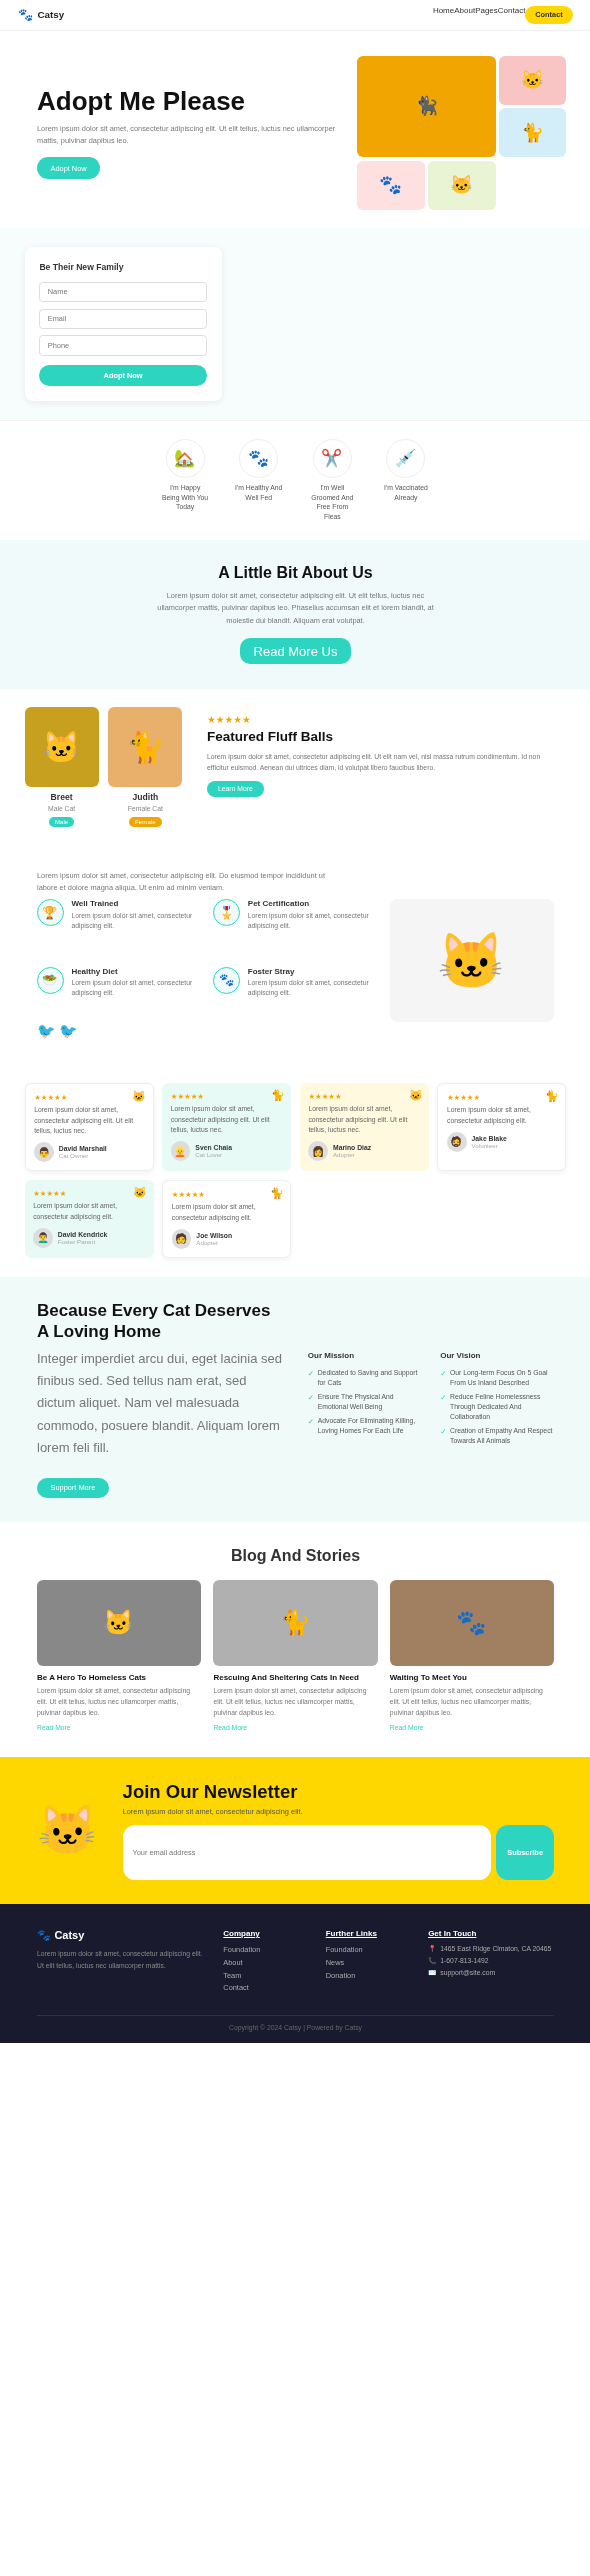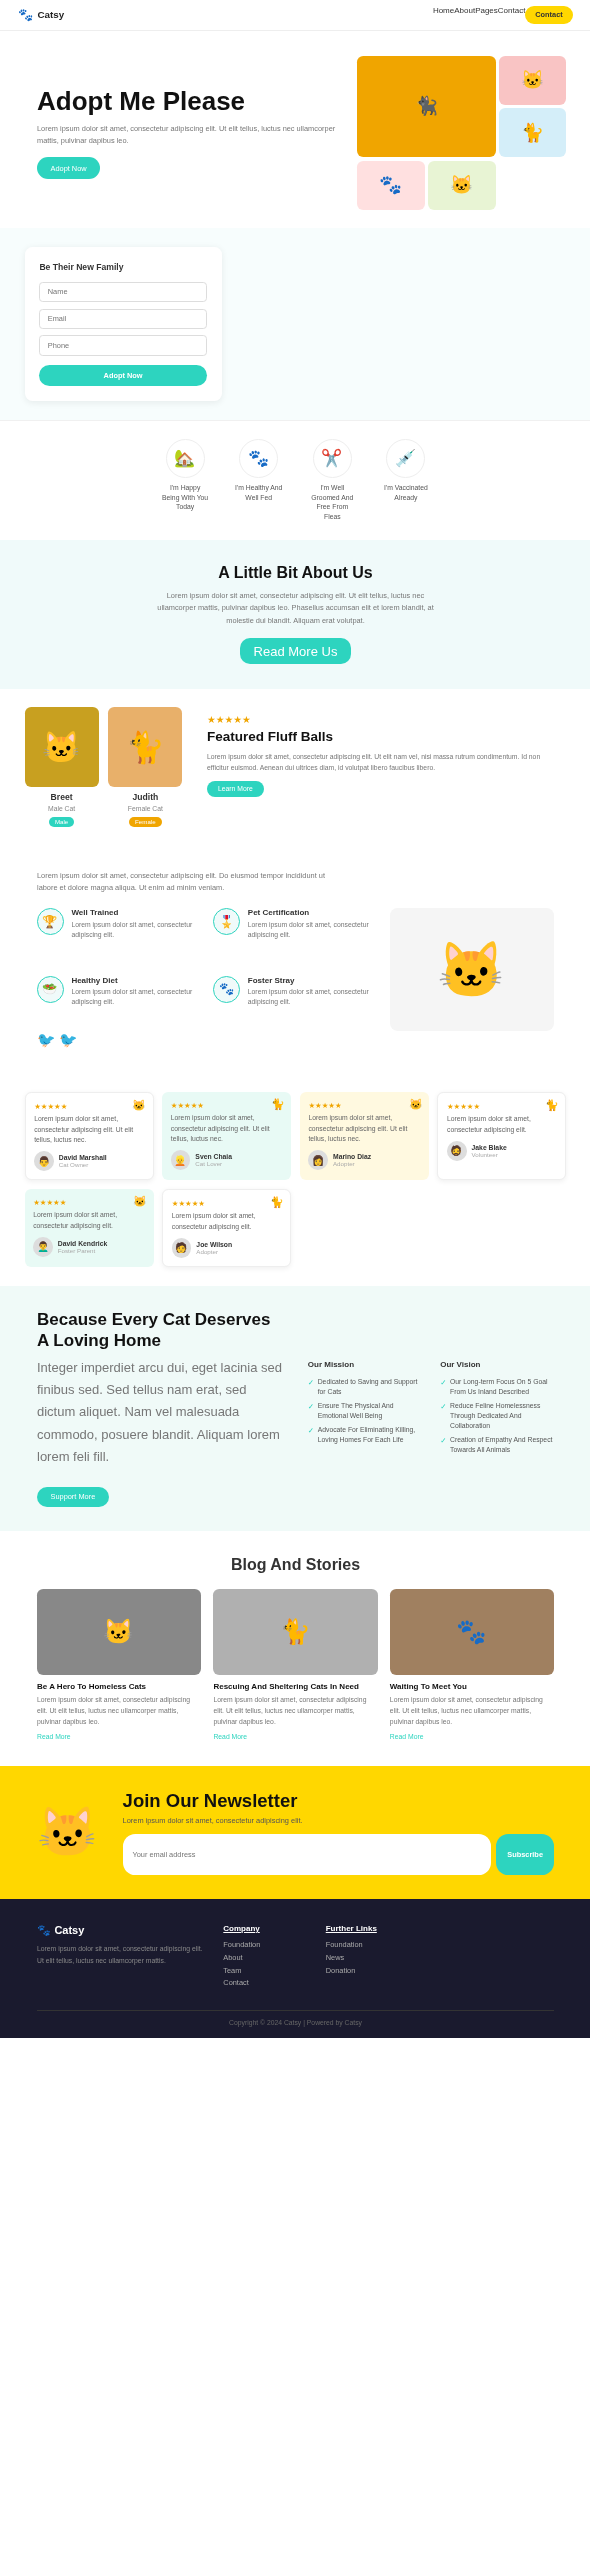--- a/index.html
+++ b/index.html
@@ -67,21 +67,21 @@
     .tag-female { background: #f0a500; color: #fff; }
     .featured-info { flex: 1; padding: 6.2px 12.3px; }
     .featured-info h3 { font-size: 13.5px; font-weight: 800; color: #111; margin-bottom: 6.2px; }
     .featured-info .stars { color: #f0a500; margin-bottom: 4.9px; font-size: 9.8px; }
     .featured-info p { font-size: 6.8px; color: #777; line-height: 1.7; margin-bottom: 7.4px; }
     .featured-btn { background: #2dd4bf; color: #fff; border: none; padding: 4.3px 11px; border-radius: 12.3px; font-size: 6.8px; cursor: pointer; }
 
     
     .partner-section { padding: 24.6px 37px; background: #fff; }
     .partner-section h2 { font-size: 16px; font-weight: 800; color: #111; margin-bottom: 4.9px; }
-    .partner-section .sub { font-size: 7.4px; color: #777; margin-bottom: 14px; max-width: 295px; line-height: 1.6; }
+    .partner-section .sub { font-size: 7.4px; color: #777; margin-bottom: 5px; max-width: 295px; line-height: 1.6; }
     .partner-grid { display: grid; grid-template-columns: 1fr 1fr 1fr; gap: 12.3px; }
     .partner-features { grid-column: 1 / 3; display: grid; grid-template-columns: 1fr 1fr; gap: 12.3px; }
     .partner-cat { background: #f5f5f5; border-radius: 7.4px; display: flex; align-items: center; justify-content: center; font-size: 49px; min-height: 123px; }
     .feature-item { display: flex; gap: 7.4px; align-items: flex-start; }
     .feature-icon { width: 27px; height: 27px; border-radius: 50%; background: #f0fafa; display: flex; align-items: center; justify-content: center; font-size: 12.3px; flex-shrink: 0; border: 1.2px solid #2dd4bf; }
     .feature-item h4 { font-size: 8px; font-weight: 700; margin-bottom: 2.5px; }
     .feature-item p { font-size: 6.8px; color: #777; line-height: 1.5; }
     .bird-deco { font-size: 14.8px; color: #333; }
 
     
@@ -125,21 +125,21 @@
     .blog-card a { font-size: 6.8px; color: #2dd4bf; text-decoration: none; }
 
     
     .newsletter { background: #ffd700; padding: 24.6px 37px; display: flex; align-items: center; gap: 24.6px; }
     .newsletter-cat { font-size: 49px; }
     .newsletter-text { flex: 1; }
     .newsletter-text h2 { font-size: 18.5px; font-weight: 900; color: #111; margin-bottom: 3.7px; }
     .newsletter-text p { font-size: 7.4px; color: #555; margin-bottom: 8.6px; }
     .newsletter-form { display: flex; gap: 4.9px; }
     .newsletter-form input { border: none; border-radius: 12.3px; padding: 5.5px 9.8px; font-size: 7.4px; outline: none; flex: 1; }
-    .newsletter-form button { background: #2dd4bf; color: #fff; border: none; padding: 16px 11px; border-radius: 12.3px; font-size: 7.4px; cursor: pointer; font-weight: 600; }
+    .newsletter-form button { background: #2dd4bf; color: #fff; border: none; padding: 23px 11px; border-radius: 12.3px; font-size: 7.4px; cursor: pointer; font-weight: 600; }
 
     
     footer { background: #1a1a2e; color: #ccc; padding: 24.6px 37px 12.3px; }
     .footer-grid { display: grid; grid-template-columns: 2fr 1fr 1fr 1.5fr; gap: 18.5px; margin-bottom: 18.5px; }
     .footer-logo { display: flex; align-items: center; gap: 3.7px; font-size: 11px; font-weight: 800; color: #fff; margin-bottom: 6.2px; }
     .footer-col h5 { color: #fff; font-size: 8px; font-weight: 700; margin-bottom: 7.4px; text-decoration: underline; }
     .footer-col ul { list-style: none; }
     .footer-col ul li { margin-bottom: 3.7px; }
     .footer-col ul li a { color: #aaa; text-decoration: none; font-size: 7.4px; }
     .footer-col p { font-size: 6.8px; color: #888; line-height: 1.7; }
@@ -481,18 +481,33 @@
       </ul>
     </div>
     <div class="footer-col">
       <h5>Further Links</h5>
       <ul>
         <li><a href="#">Foundation</a></li>
         <li><a href="#">News</a></li>
         <li><a href="#">Donation</a></li>
       </ul>
     </div>
+    <div class="footer-col">
+      <h5>Get In Touch</h5>
+      <div class="footer-contact">
+        <span>📍</span>
+        <span>1465 East Ridge Clmaton, CA 20465</span>
+      </div>
+      <div class="footer-contact">
+        <span>📞</span>
+        <span>1-607-813-1492</span>
+      </div>
+      <div class="footer-contact">
+        <span>✉️</span>
+        <span>support@site.com</span>
+      </div>
+    </div>
   </div>
   <div class="footer-bottom">
     <span>Copyright © 2024 Catsy | Powered by Catsy</span>
   </div>
 </footer>
 
 
 </body></html>

